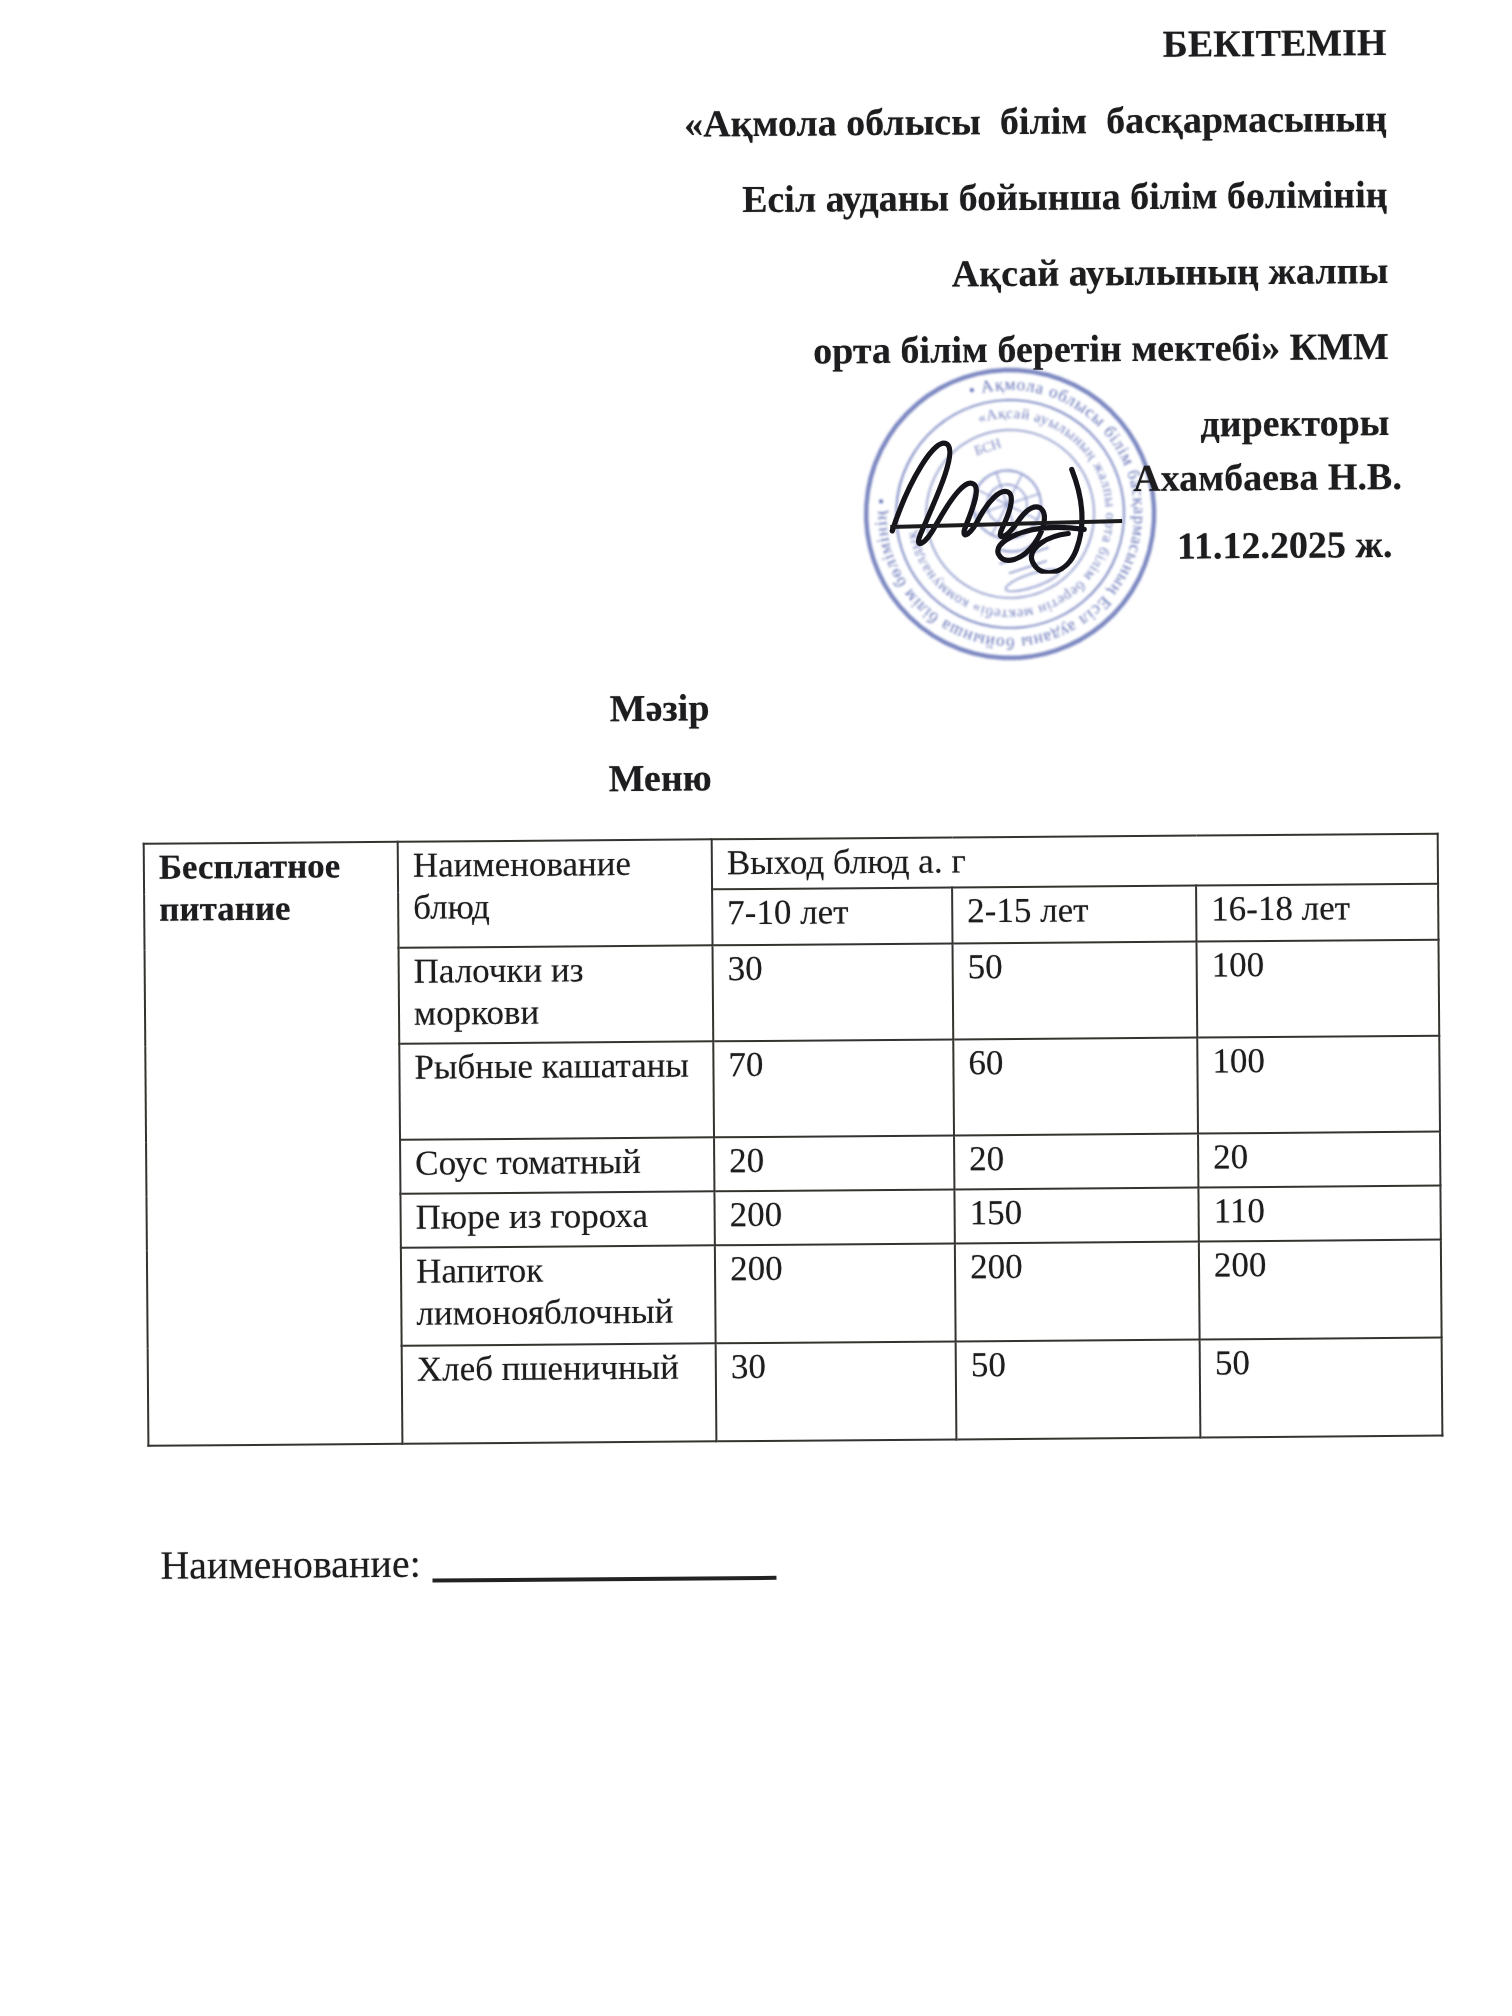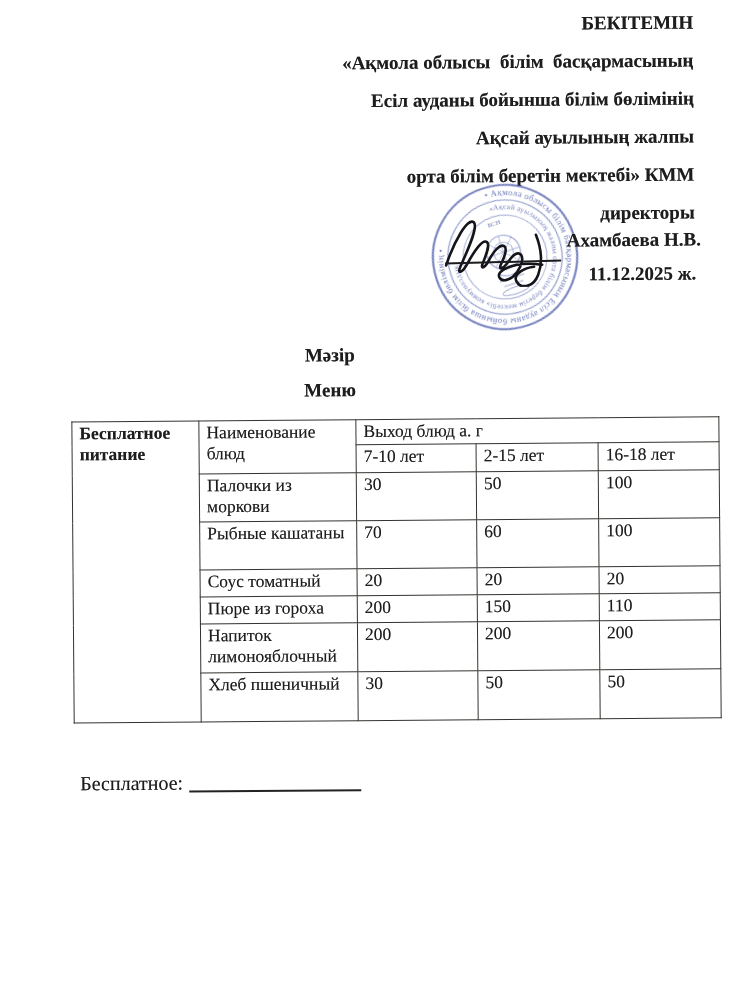--- a/index.html
+++ b/index.html
@@ -178,17 +178,17 @@
         <tr>
           <td class="txt" style="height:45px">Хлеб пшеничный</td>
           <td class="txt">30</td>
           <td class="txt">50</td>
           <td class="txt">50</td>
         </tr>
       </tbody>
     </table>
 
     <div class="footer-line txt">
-      <span>Бесплатное:</span><span class="blank-line"></span>
+      <span>Наименование:</span><span class="blank-line"></span>
     </div>
 
   </div>
 </div>
 
 </body></html>

